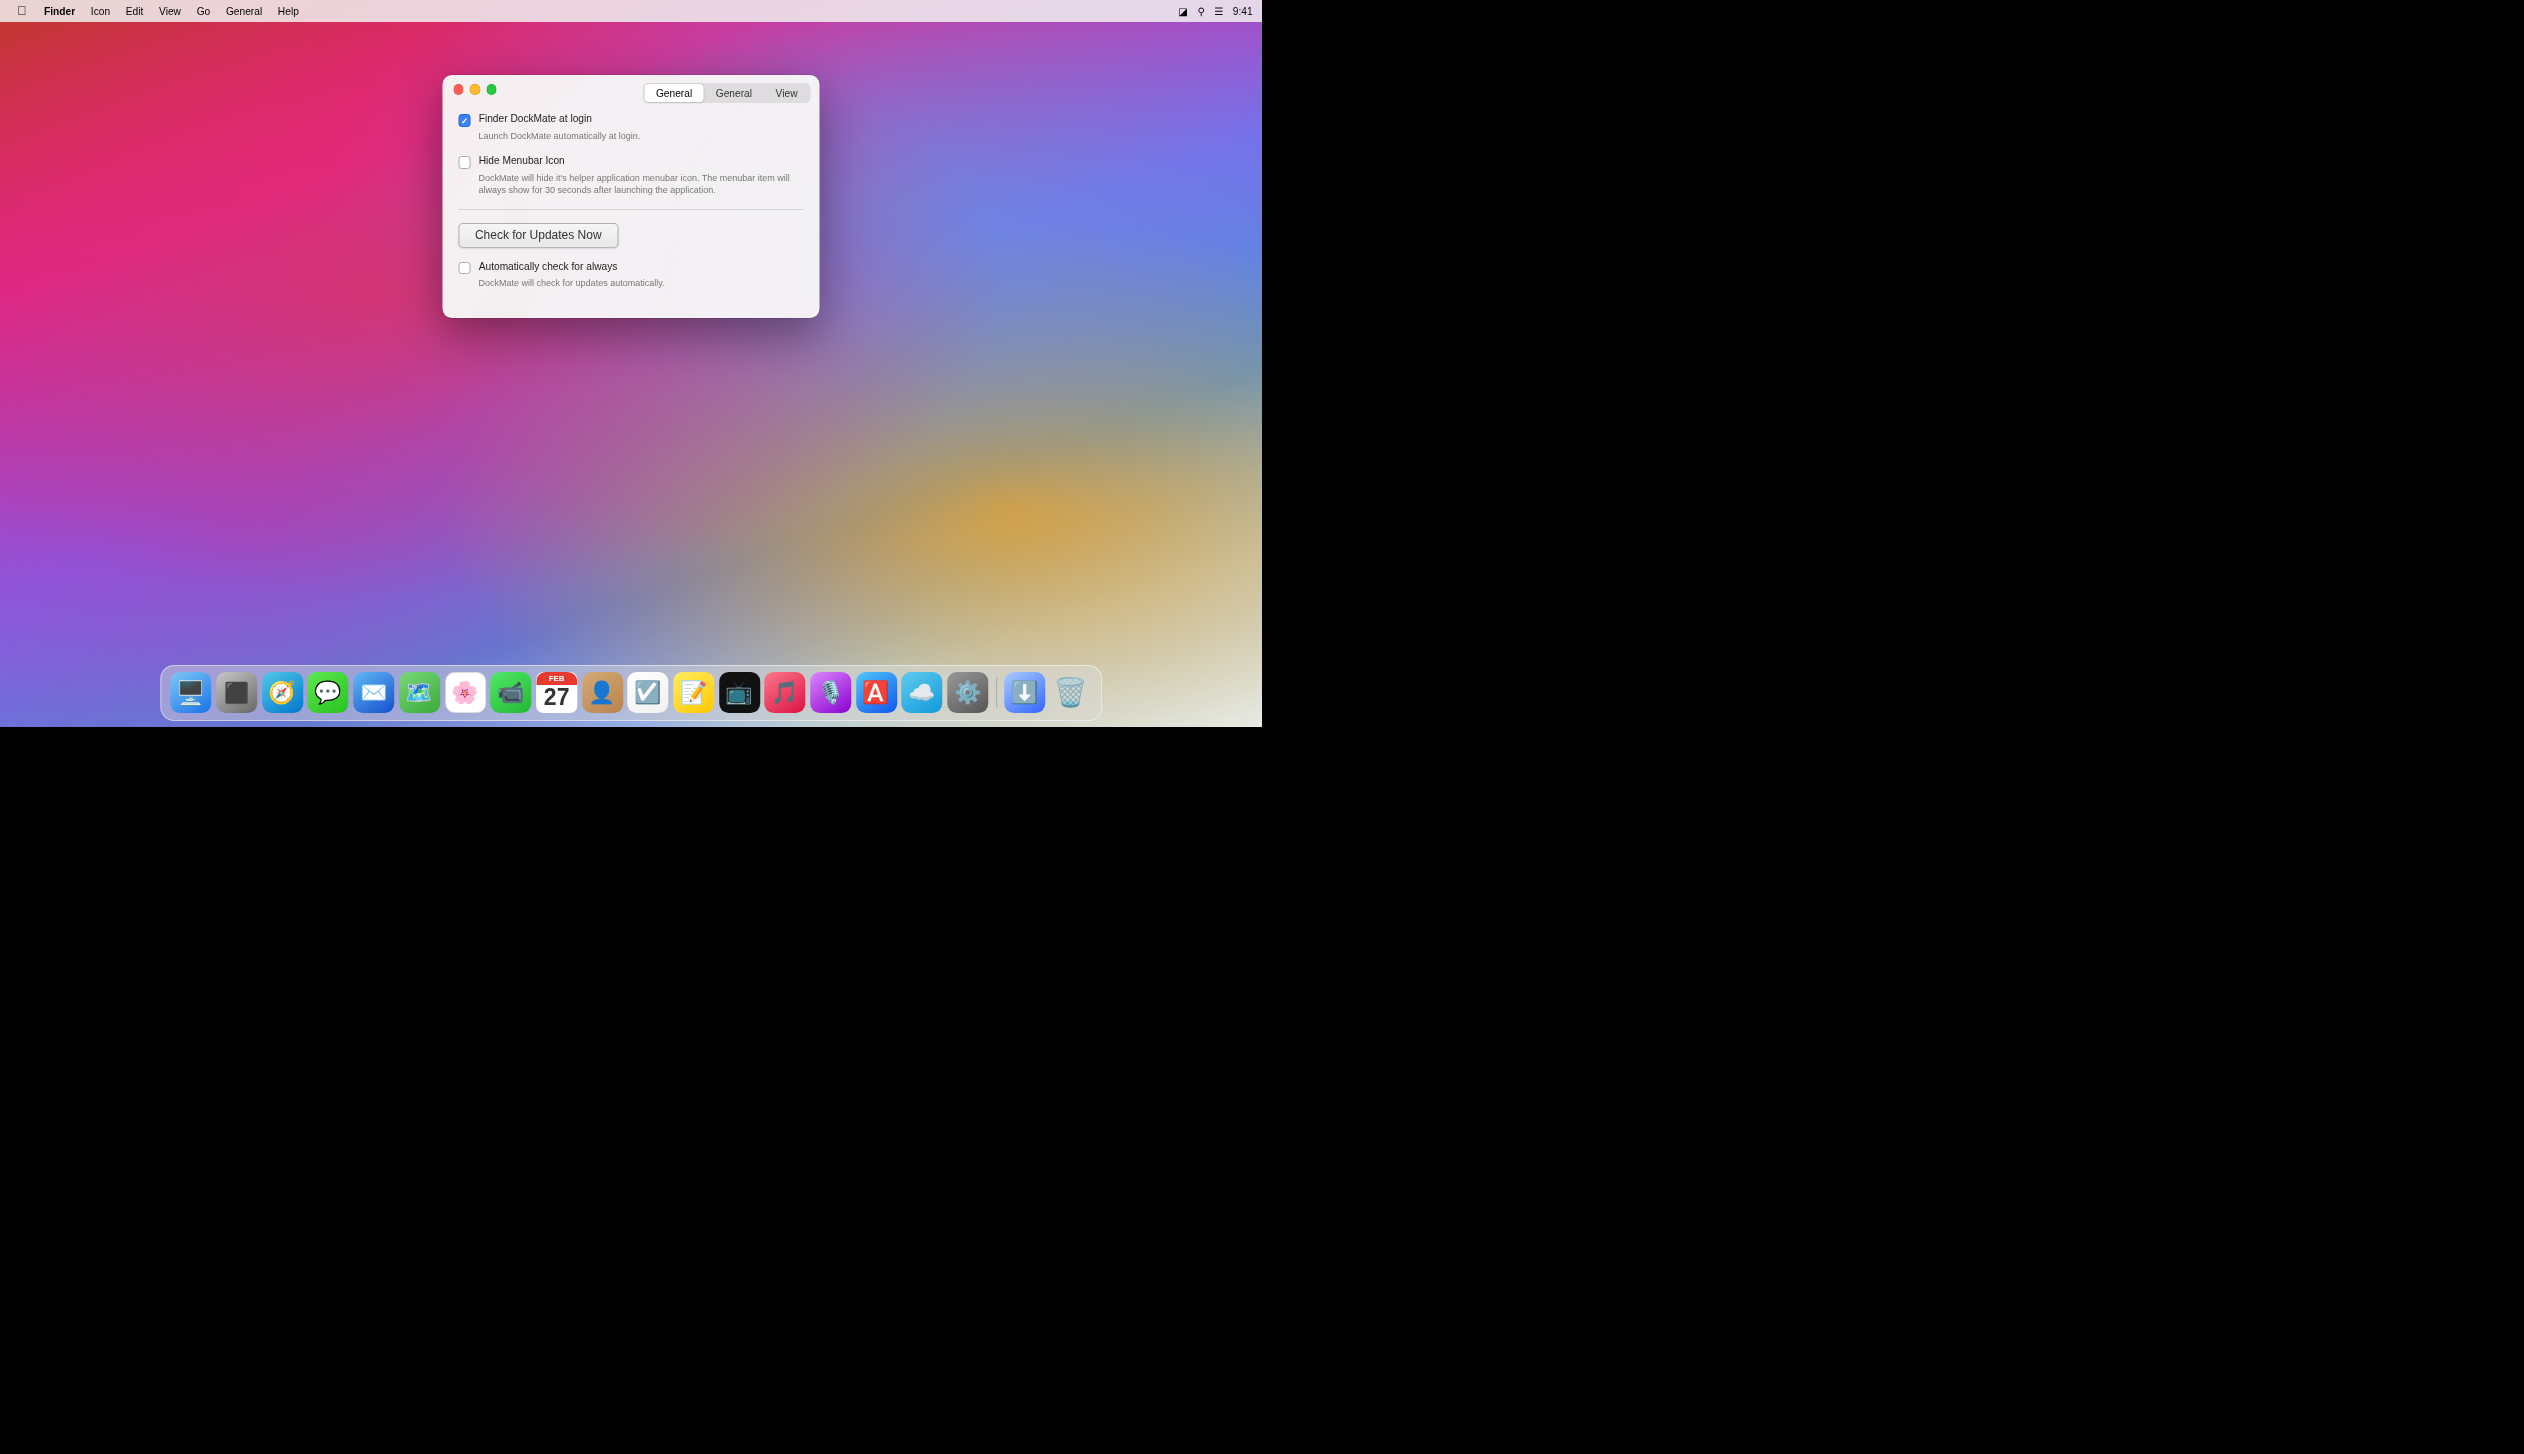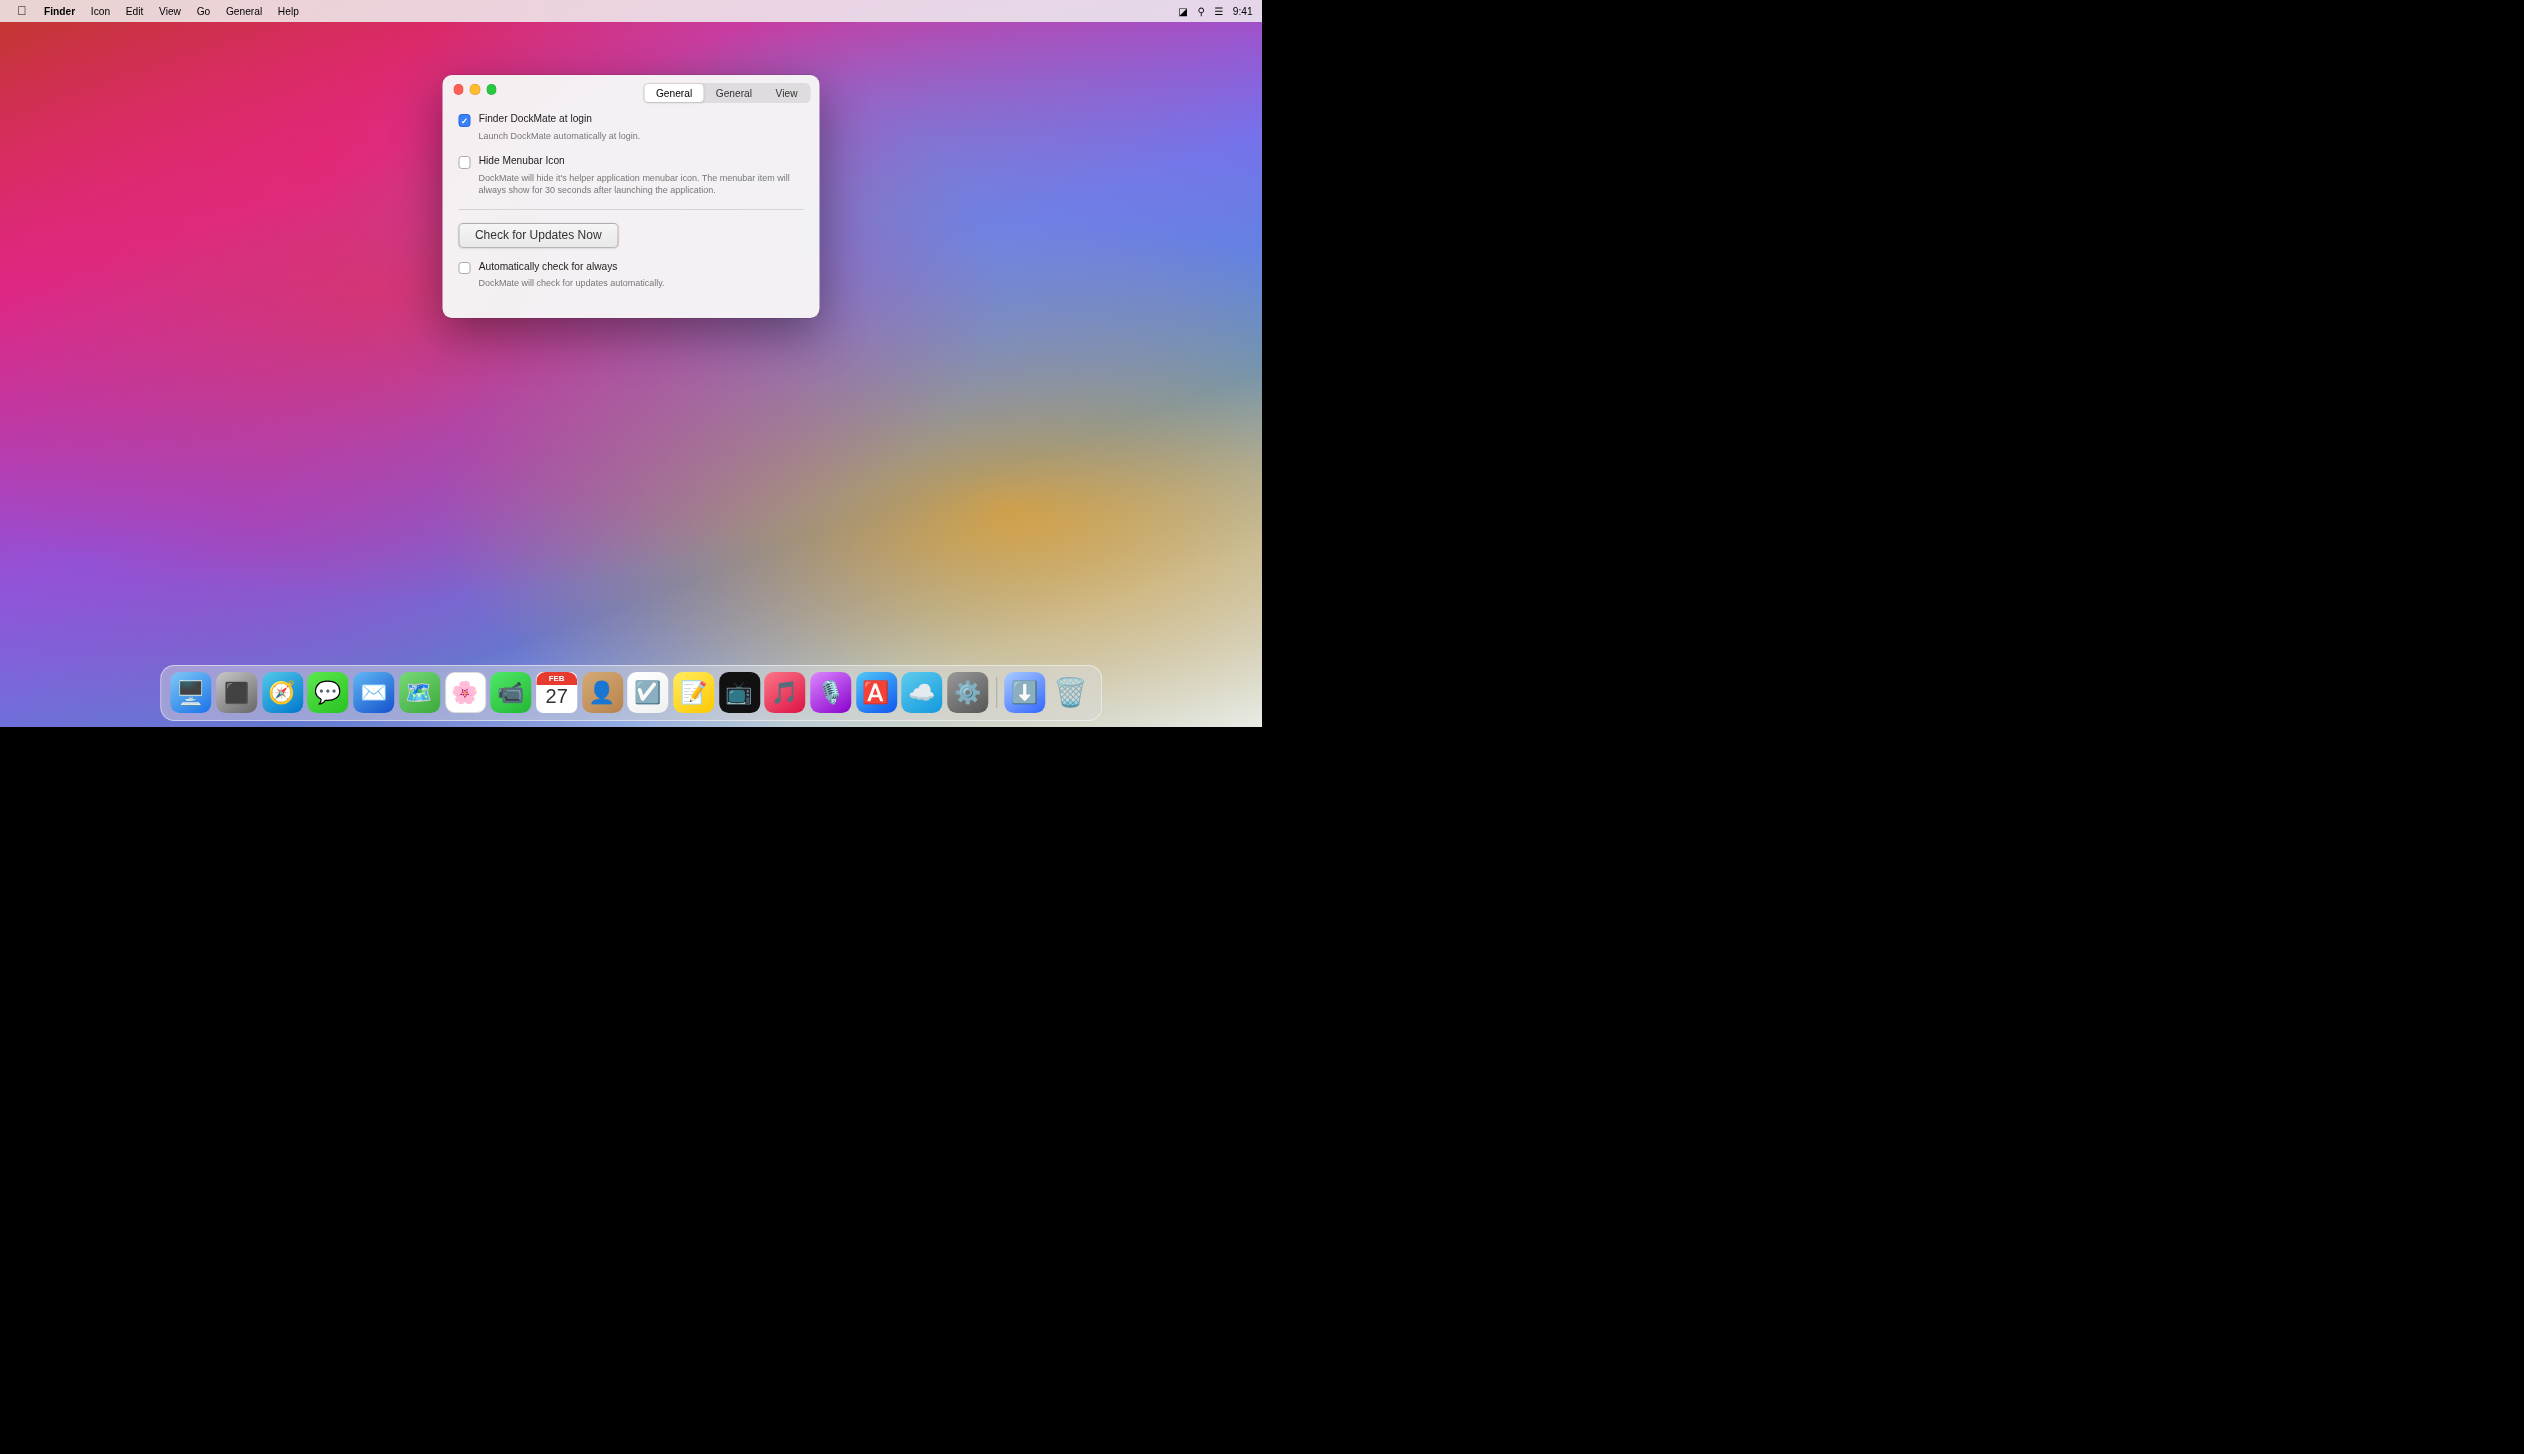--- a/index.html
+++ b/index.html
@@ -293,22 +293,22 @@
     .calendar-icon-header {
       background: #e63b2e;
       width: 100%;
       text-align: center;
       color: #fff;
       font-size: 7.9px;
       font-weight: 600;
       padding: 1.6px 0;
     }
     .calendar-icon-date {
-      font-size: 20px;
-      font-weight: 400;
+      font-size: 23px;
+      font-weight: 700;
       color: #333;
       line-height: 1;
       margin-top: 1.6px;
     }
   </style>
 </head>
 <body>
 
 <div class="desktop">
   <div class="desktop-bg"></div>

